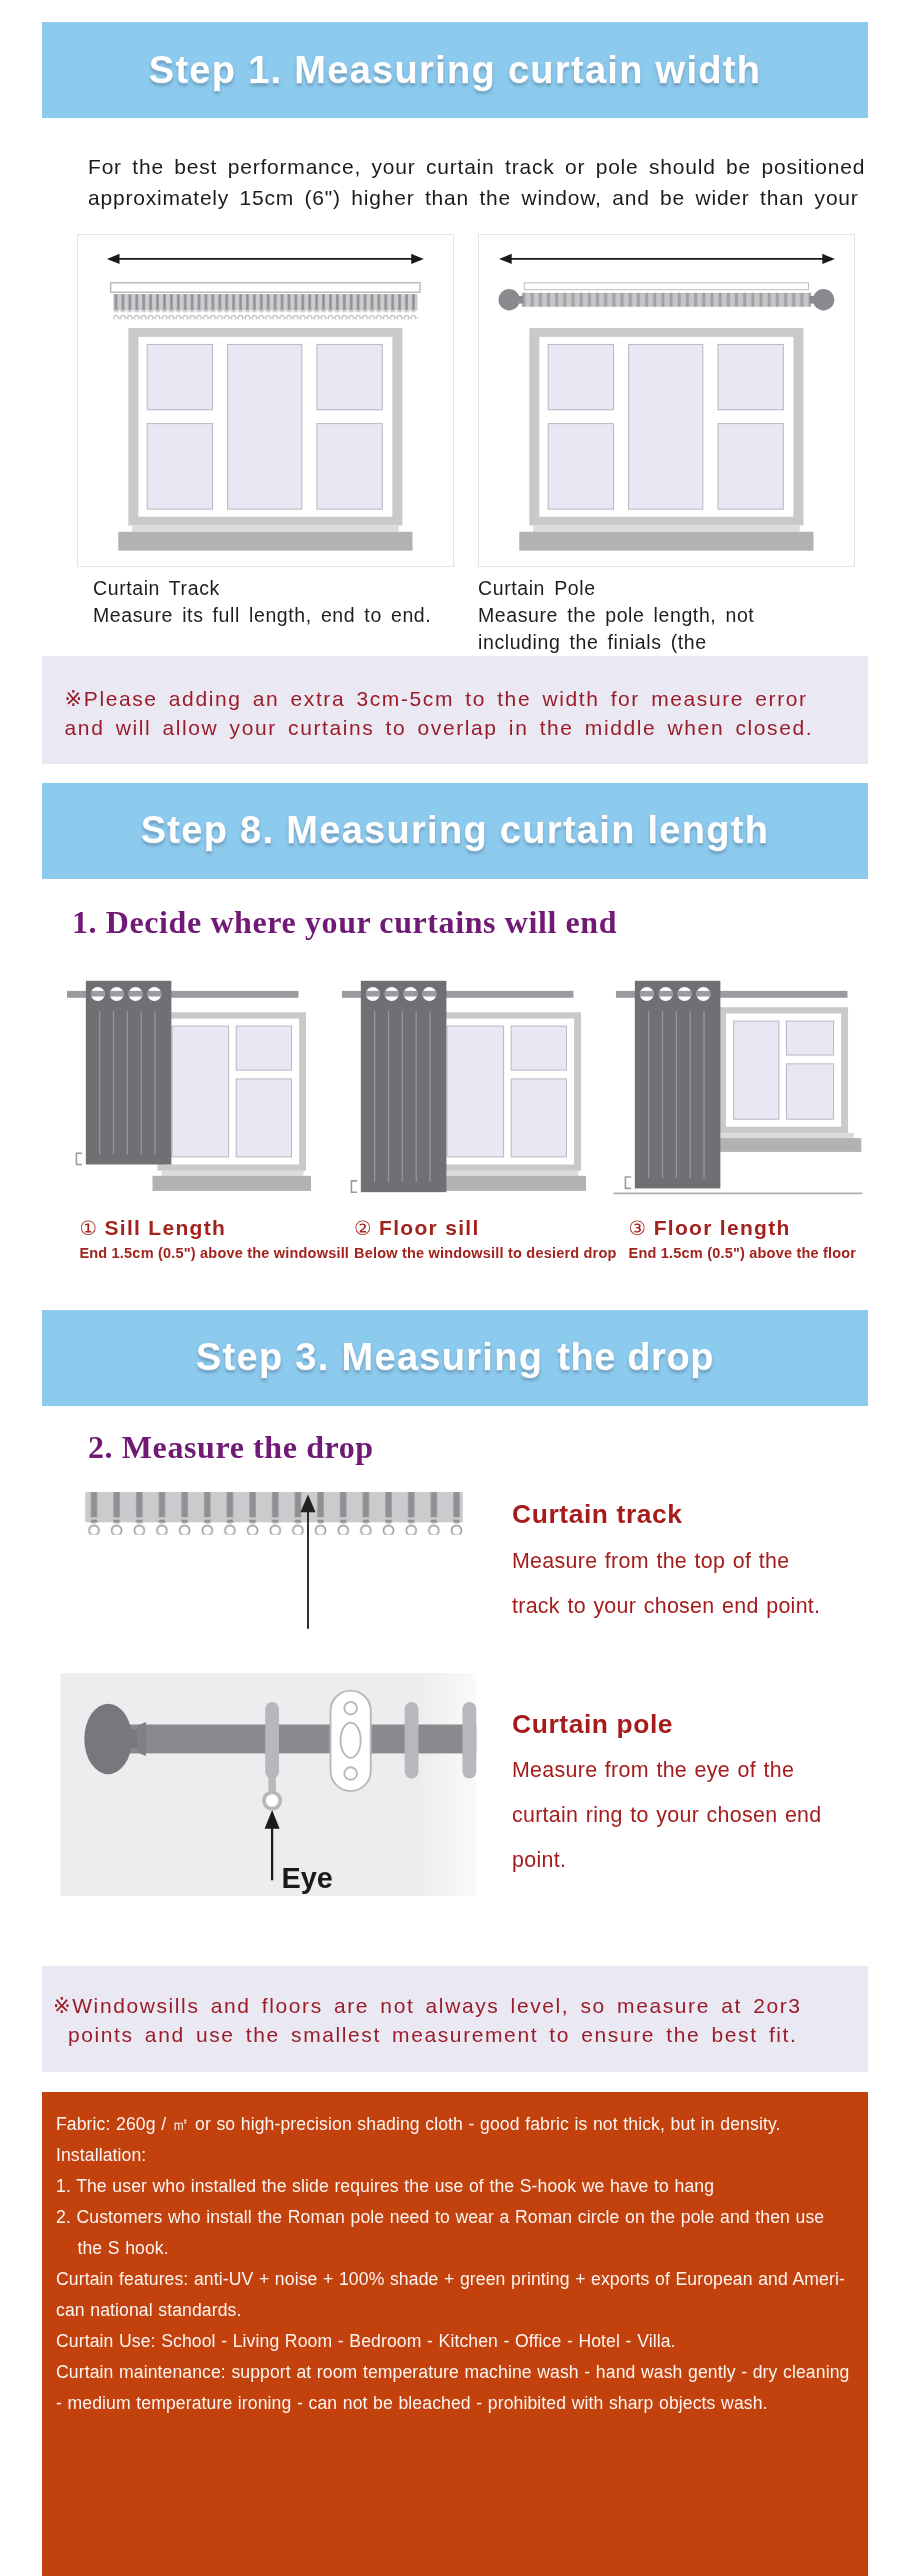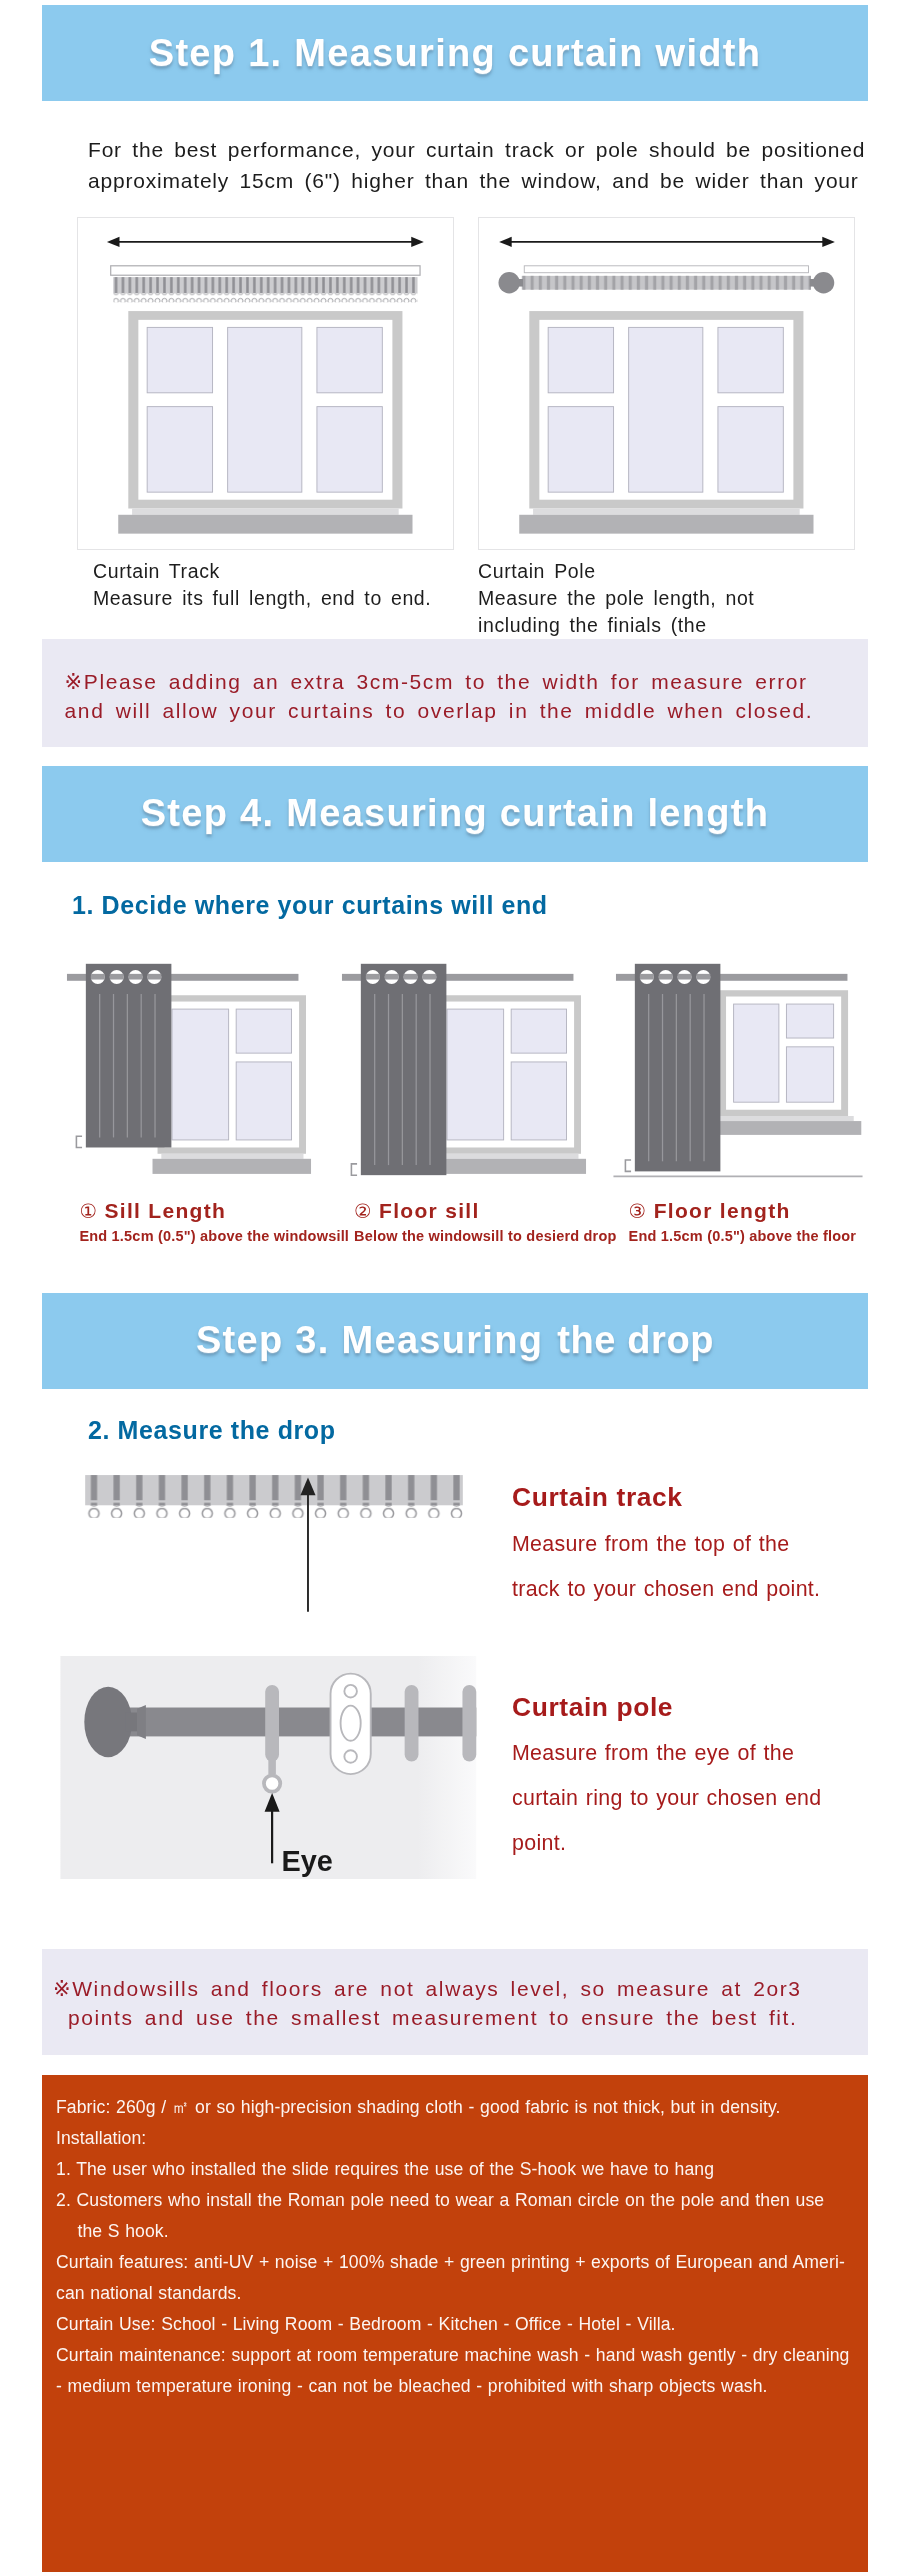--- a/index.html
+++ b/index.html
@@ -5,21 +5,21 @@
   * { margin:0; padding:0; box-sizing:border-box; }
   html,body { background:#ffffff; }
   body {
     width:910px; height:2576px; overflow:hidden; position:relative;
     font-family:"Liberation Sans","DejaVu Sans",sans-serif; color:#1a1a1a;
   }
   .band {
     background:#8ccaee; height:96px; margin:0 42px;
     display:flex; align-items:center; justify-content:center;
   }
-  .band-1 { margin-top:5px; }
+  .band-1 { margin-top:22px; }
   .band-2 { margin-top:19px; }
   .band-3 { margin-top:47px; }
   .band-title {
     color:#ffffff; font-weight:bold; font-size:38px; letter-spacing:1.3px;
     text-shadow:0 2.5px 3.1px rgba(80,118,148,0.55), 0 0.6px 0 rgba(255,255,255,0.4);
     white-space:nowrap;
   }
   .band-title-group { display:flex; align-items:baseline; }
   .band-title-sub { font-size:38px; margin-left:14px; letter-spacing:0.6px; }
 
@@ -39,22 +39,22 @@
 
   .note {
     background:#eae9f3; margin:0 42px; height:108px; padding:28px 12.6px 0 22.6px;
     font-size:21px; line-height:29px; color:#9a1c28;
     letter-spacing:1.6px; word-spacing:3.8px; white-space:nowrap;
   }
   .note-2 { margin-top:70px; height:106px; padding-top:25px;padding-left:11px; }
   .note-line-indent { padding-left:15px; }
 
   .sub-heading {
-    font-size:25px; font-weight:bold; color:#0369a1; letter-spacing:0.6px;
-    line-height:30px; white-space:nowrap;
+    font-size:32px; font-weight:bold; color:#701a75; letter-spacing:0.6px;
+    line-height:30px; white-space:nowrap;font-family:Liberation Serif, serif;
   }
   .sub-heading-1 { margin:28px 0 0 72px; }
   .sub-heading-2 { margin:26.4px 0 0 88px; }
 
   .diagrams { display:flex; gap:22.6px; margin:35px 0 0 63px; }
   .diagram-col { width:252px; }
   .diagram-label { margin:7.5px 0 0 16.4px; }
   .diagram-label-title {
     font-size:21px; font-weight:bold; color:#a2231d; letter-spacing:1.3px; line-height:25px;
     white-space:nowrap;
@@ -184,21 +184,21 @@
     <div>including the finials (the</div>
   </div>
 </div>
 
 <div class="note note-1">
   <div>※Please adding an extra 3cm-5cm to the width for measure error</div>
   <div>and will allow your curtains to overlap in the middle when closed.</div>
 </div>
 
 <div class="band band-2">
-  <div class="band-title">Step 4. Measuring curtain length</div>
+  <div class="band-title">Step 8. Measuring curtain length</div>
 </div>
 
 <div class="sub-heading sub-heading-1">1. Decide where your curtains will end</div>
 
 <div class="diagrams">
 
   <div class="diagram-col">
     <svg width="252" height="234" viewBox="0 0 400 372">
       <rect x="6" y="30" width="368" height="11" fill="#9b9b9f"></rect>
       <g>

